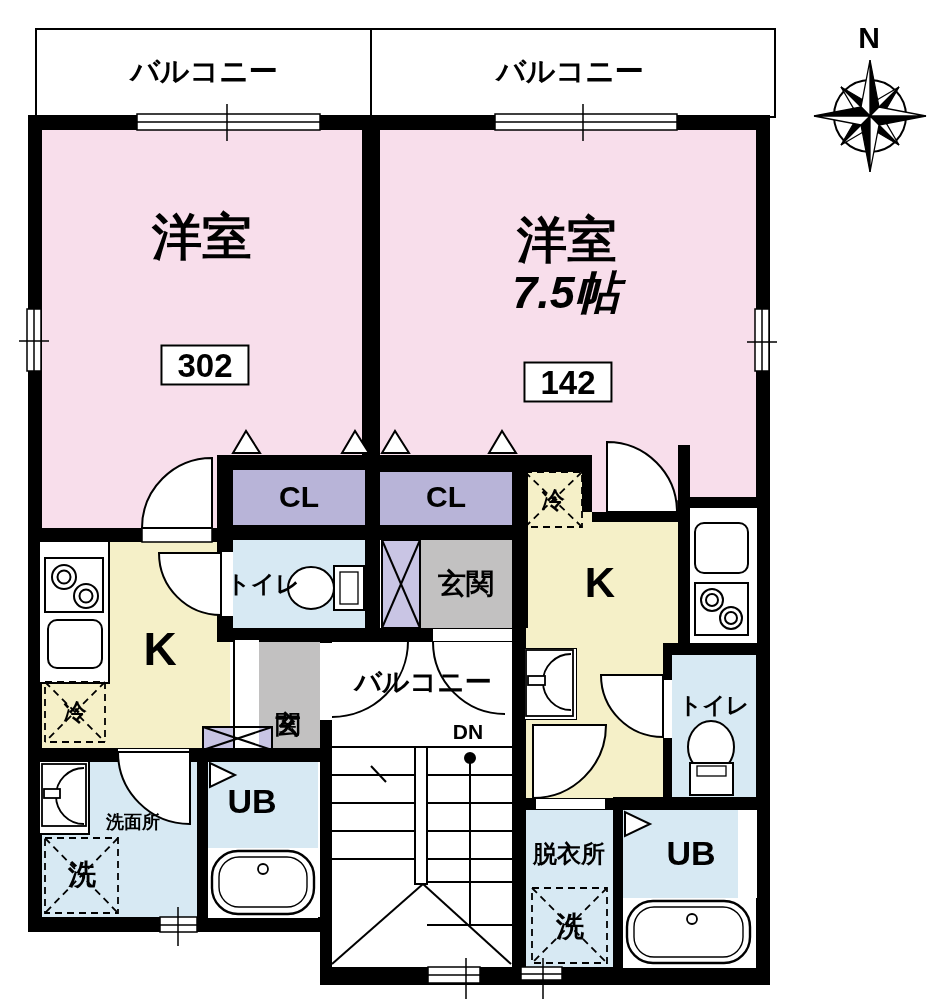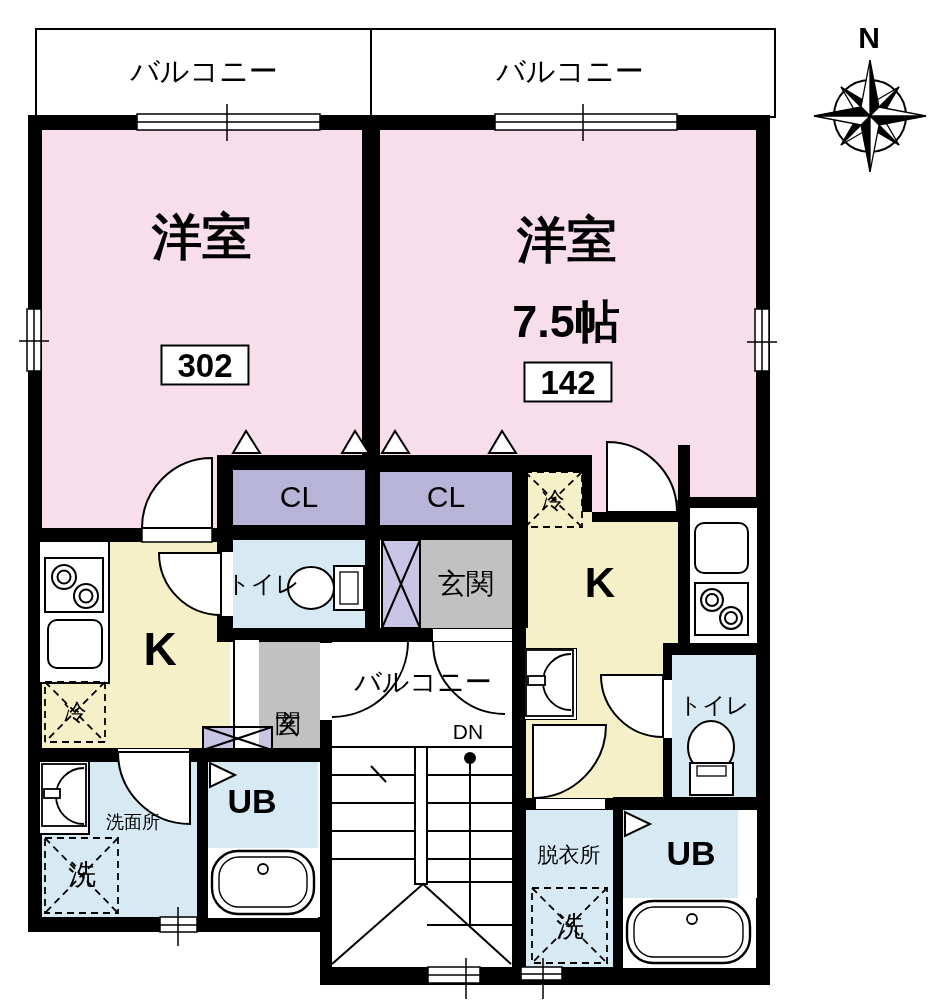--- a/index.html
+++ b/index.html
@@ -1,21 +1,21 @@
 <!DOCTYPE html>
 <html style="--room-pink: #f8deeb; --kitchen-yellow: #f5f0c8; --wet-blue: #d7e9f3; --closet-purple: #b8b4d8; --cabinet-purple: #c9c5e4; --entrance-gray: #c2c1c1; --wall: #000000;"><head>
 <meta charset="utf-8">
 <style>
   html,body{margin:0;padding:0;background:#fff;}
   #canvas{position:relative;width:952px;height:1000px;background:#fff;overflow:hidden;
           font-family:"Liberation Sans","DejaVu Sans",sans-serif;color:#000;}
   .region{position:absolute;}
   .wall{position:absolute;background:var(--wall,#000);}
   .white{position:absolute;background:#fff;}
-  .lbl{position:absolute;transform:translate(-50%,-50%);font-weight:400;white-space:nowrap;line-height:1;}
+  .lbl{position:absolute;transform:translate(-50%,-50%);font-weight:700;white-space:nowrap;line-height:1;}
   .vert{writing-mode:vertical-rl;text-orientation:upright;letter-spacing:2px;}
   .plate{position:absolute;transform:translate(-50%,-50%);border:2.5px solid #000;background:#fff;
          padding:2px 15px;font-weight:600;line-height:1;}
   .balcony{position:absolute;border:2.5px solid #000;background:#fff;}
   svg{position:absolute;left:0;top:0;}
   .fill-pink{background:var(--room-pink,#f8deeb);}
   .fill-yellow{background:var(--kitchen-yellow,#f5f0c8);}
   .fill-blue{background:var(--wet-blue,#d7e9f3);}
   .fill-purple{background:var(--closet-purple,#b8b4d8);}
   .fill-cab{background:var(--cabinet-purple,#c9c5e4);}
@@ -252,21 +252,21 @@
     </g>
   </svg>
 
   <span class="lbl" style="left:204px;top:71px;font-size:29px;">バルコニー</span>
   <span class="lbl" style="left:570px;top:71px;font-size:29px;">バルコニー</span>
 
   <span class="lbl" style="left:202px;top:237px;font-size:50px;font-weight:700;">洋室</span>
   <span class="plate" style="left:205px;top:365px;font-size:33px;">302</span>
 
   <span class="lbl" style="left:567px;top:240px;font-size:50px;font-weight:700;">洋室</span>
-  <span class="lbl" style="left:566px;top:321px;font-size:45px;font-weight:700;">7.5帖</span>
+  <span class="lbl" style="left:566px;top:292px;font-size:45px;font-weight:700;font-style:italic;">7.5帖</span>
   <span class="plate" style="left:568px;top:382px;font-size:33px;">142</span>
 
   <span class="lbl" style="left:299px;top:497px;font-size:30px;">CL</span>
   <span class="lbl" style="left:446px;top:497px;font-size:30px;">CL</span>
   <span class="lbl" style="left:553px;top:500px;font-size:23px;">冷</span>
   <span class="lbl" style="left:75px;top:712px;font-size:23px;">冷</span>
 
   <span class="lbl" style="left:263px;top:584px;font-size:24px;">トイレ</span>
   <span class="lbl" style="left:714px;top:705px;font-size:23px;">トイレ</span>
 
@@ -276,18 +276,18 @@
   <span class="lbl" style="left:160px;top:649px;font-size:46px;font-weight:700;">K</span>
   <span class="lbl" style="left:600px;top:583px;font-size:42px;font-weight:700;">K</span>
 
   <span class="lbl" style="left:423px;top:682px;font-size:27px;">バルコニー</span>
   <span class="lbl" style="left:468px;top:731px;font-size:21px;">DN</span>
 
   <span class="lbl" style="left:133px;top:822px;font-size:18px;">洗面所</span>
   <span class="lbl" style="left:82px;top:875px;font-size:28px;">洗</span>
   <span class="lbl" style="left:252px;top:801px;font-size:34px;font-weight:700;">UB</span>
 
-  <span class="lbl" style="left:569px;top:854px;font-size:21px;">脱衣所</span>
+  <span class="lbl" style="left:569px;top:854px;font-size:24px;">脱衣所</span>
   <span class="lbl" style="left:570px;top:927px;font-size:28px;">洗</span>
   <span class="lbl" style="left:691px;top:853px;font-size:34px;font-weight:700;">UB</span>
 
   <span class="lbl" style="left:869px;top:38px;font-size:30px;font-weight:700;">N</span>
 </div>
 
 </body></html>

